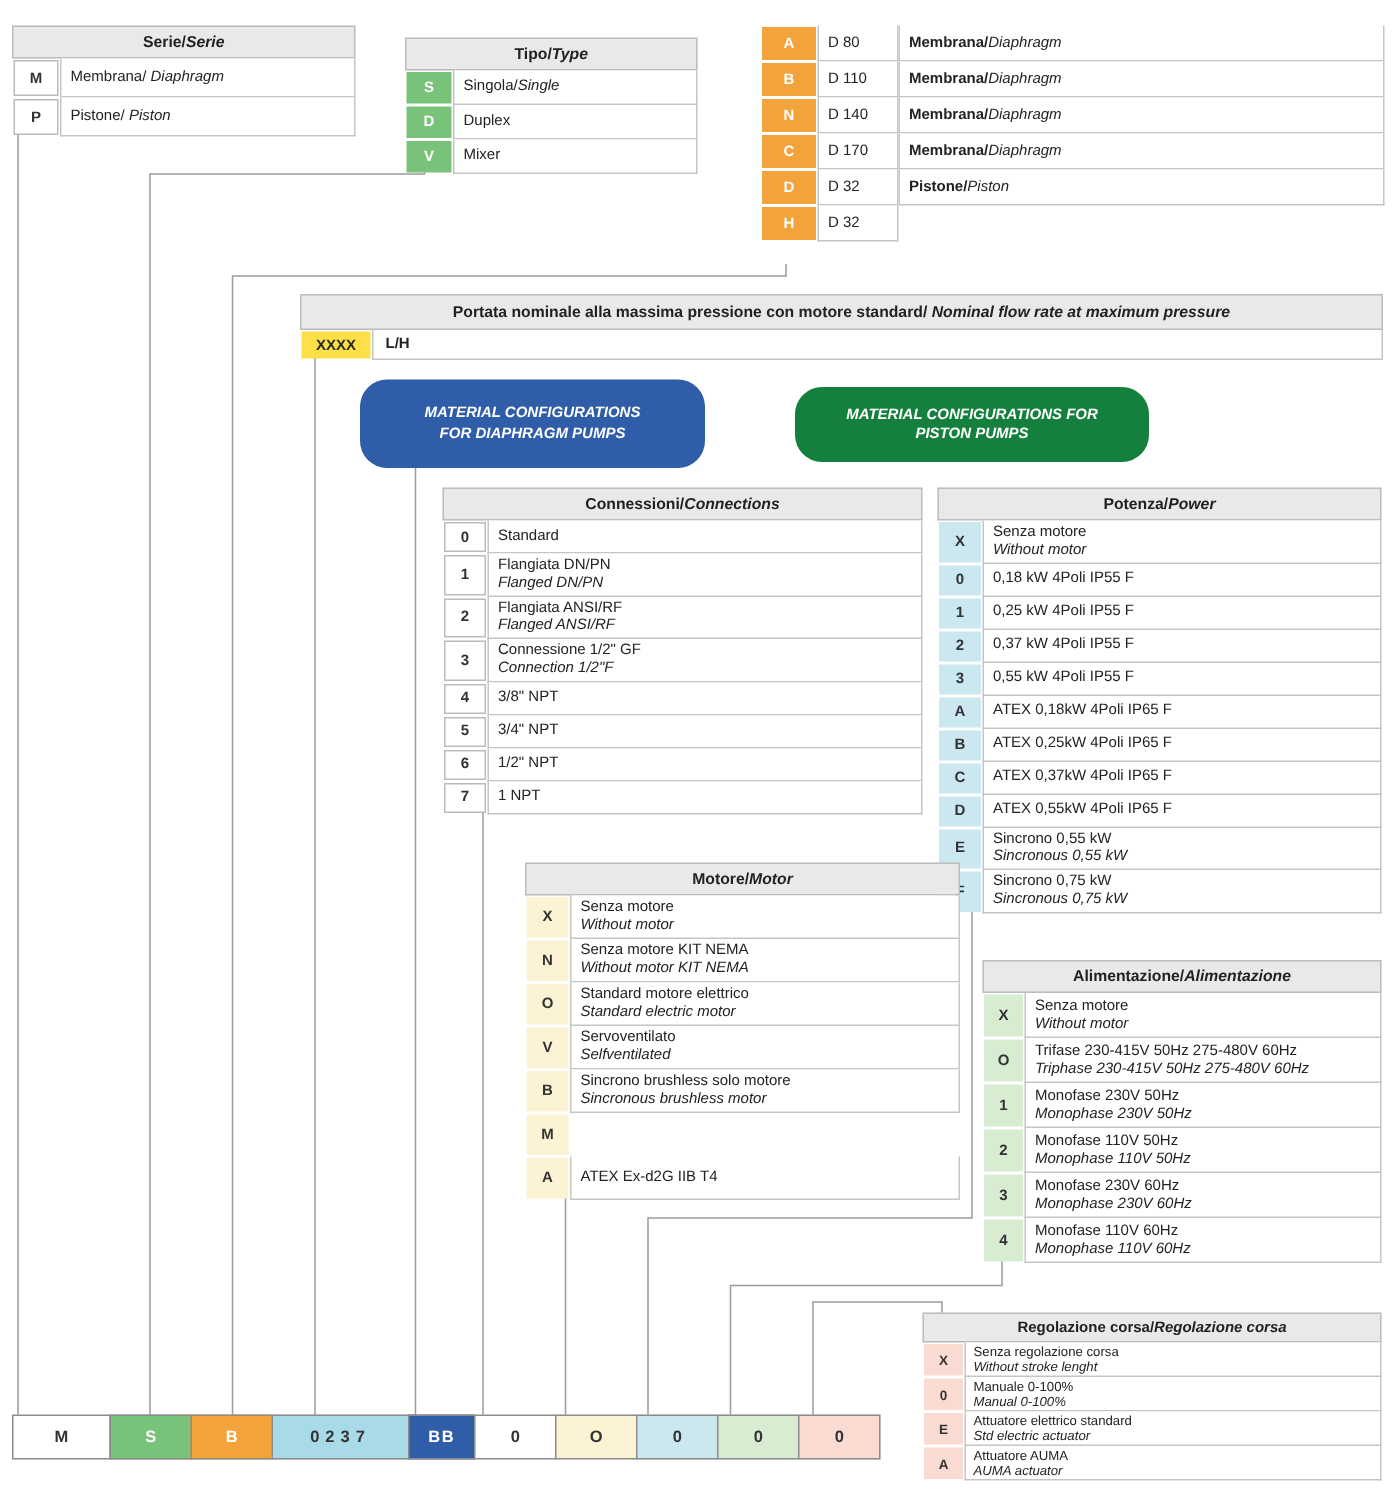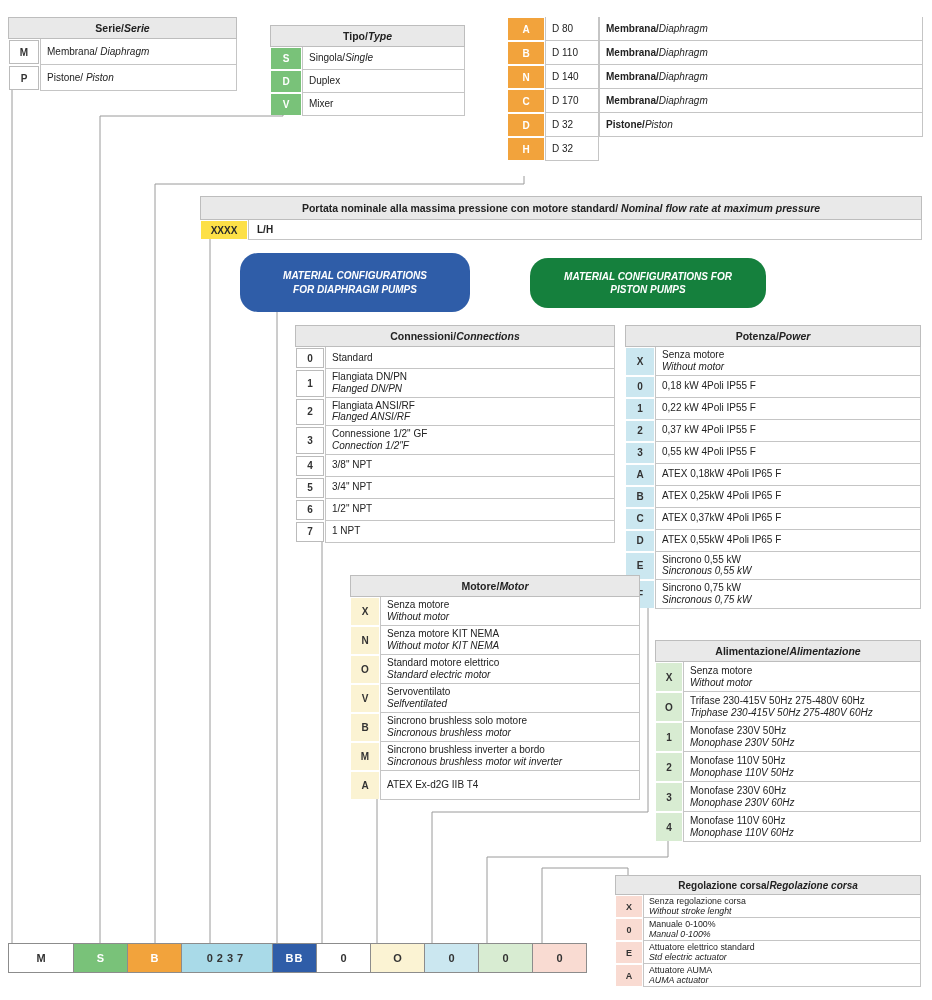--- a/index.html
+++ b/index.html
@@ -259,21 +259,21 @@
       </div>
       <div class="t-row">
         <div class="t-code" style="background: rgb(203, 231, 240); color: rgb(51, 51, 51);">0</div>
         <div class="t-desc">
           <div class="it">0,18 kW 4Poli IP55 F</div>
         </div>
       </div>
       <div class="t-row">
         <div class="t-code" style="background: rgb(203, 231, 240); color: rgb(51, 51, 51);">1</div>
         <div class="t-desc">
-          <div class="it">0,22 kW 4Poli IP55 F</div>
+          <div class="it">0,25 kW 4Poli IP55 F</div>
         </div>
       </div>
       <div class="t-row">
         <div class="t-code" style="background: rgb(203, 231, 240); color: rgb(51, 51, 51);">2</div>
         <div class="t-desc">
           <div class="it">0,37 kW 4Poli IP55 F</div>
         </div>
       </div>
       <div class="t-row">
         <div class="t-code" style="background: rgb(203, 231, 240); color: rgb(51, 51, 51);">3</div>
@@ -352,24 +352,20 @@
       </div>
       <div class="t-row">
         <div class="t-code" style="background: rgb(251, 243, 211); color: rgb(51, 51, 51);">B</div>
         <div class="t-desc">
           <div class="it">Sincrono brushless solo motore</div>
           <div class="en">Sincronous brushless motor</div>
         </div>
       </div>
       <div class="t-row">
         <div class="t-code" style="background: rgb(251, 243, 211); color: rgb(51, 51, 51);">M</div>
-        <div class="t-desc">
-          <div class="it">Sincrono brushless inverter a bordo</div>
-          <div class="en">Sincronous brushless motor wit inverter</div>
-        </div>
       </div>
       <div class="t-row">
         <div class="t-code" style="background: rgb(251, 243, 211); color: rgb(51, 51, 51);">A</div>
         <div class="t-desc">
           <div class="it">ATEX Ex-d2G IIB T4</div>
         </div>
       </div>
     </div>
   <div class="tbl" id="t-alimentazione">
       <div class="t-head"><span class="ti">Alimentazione/</span><span class="en">Alimentazione</span></div>

